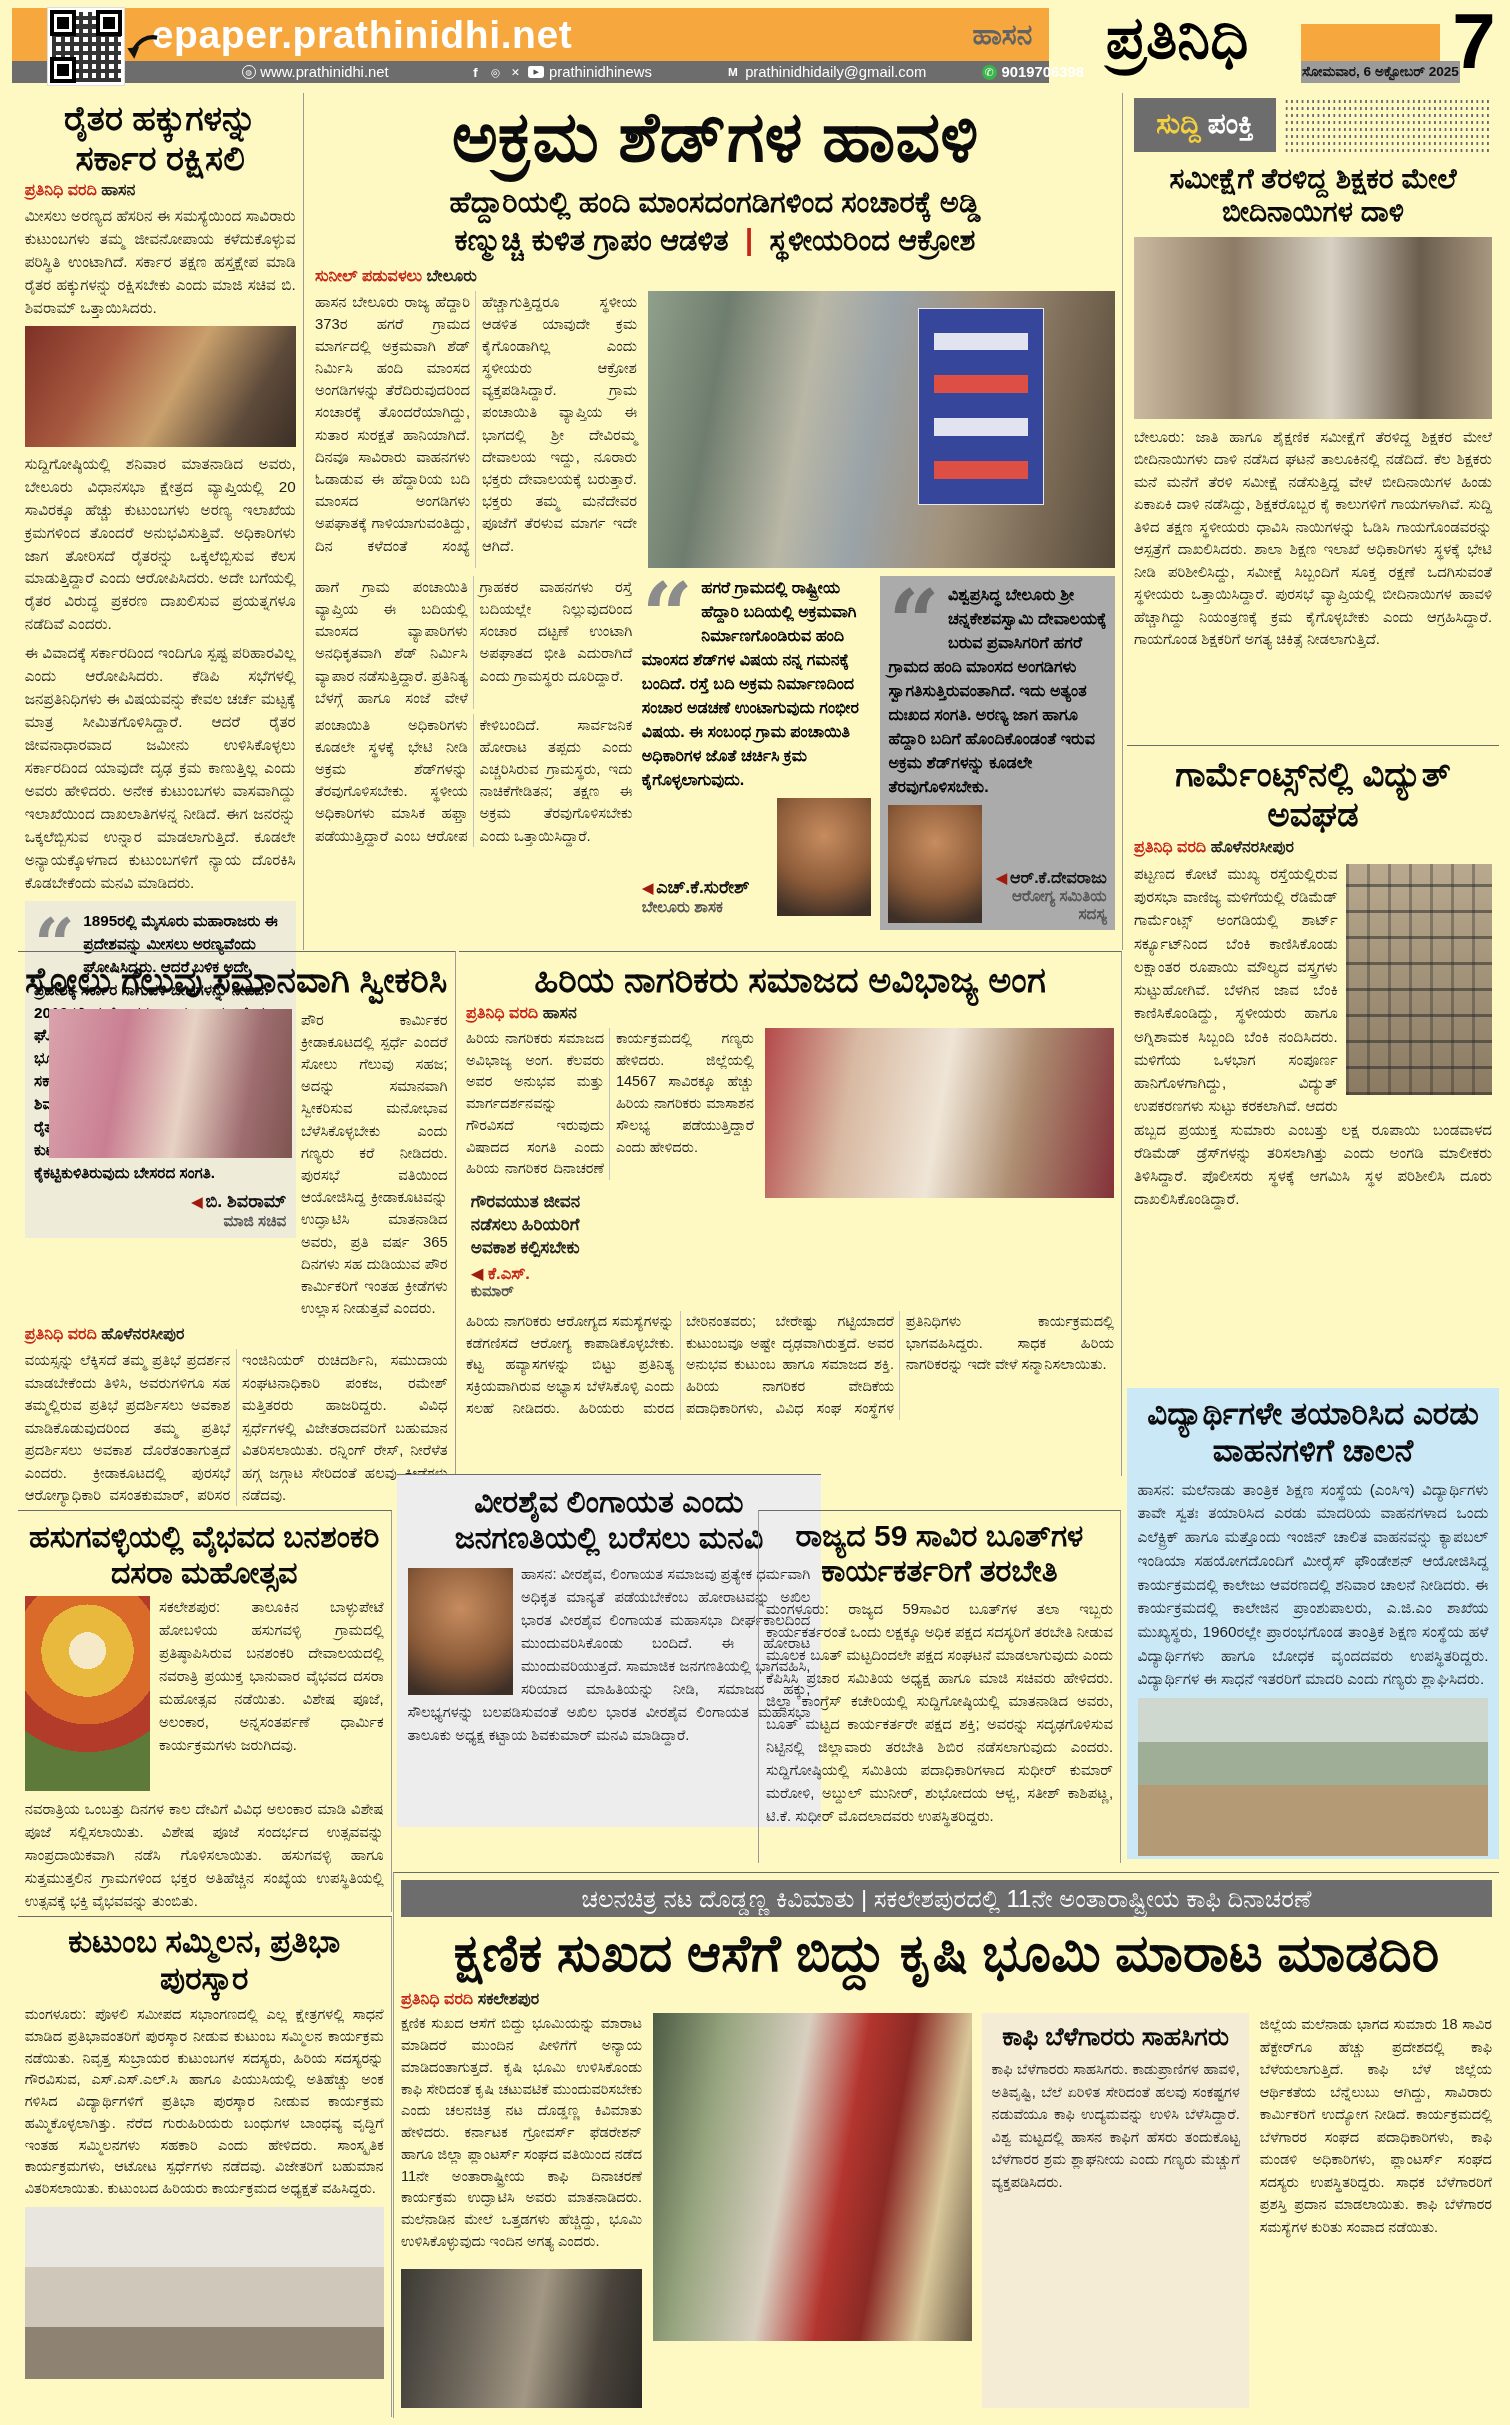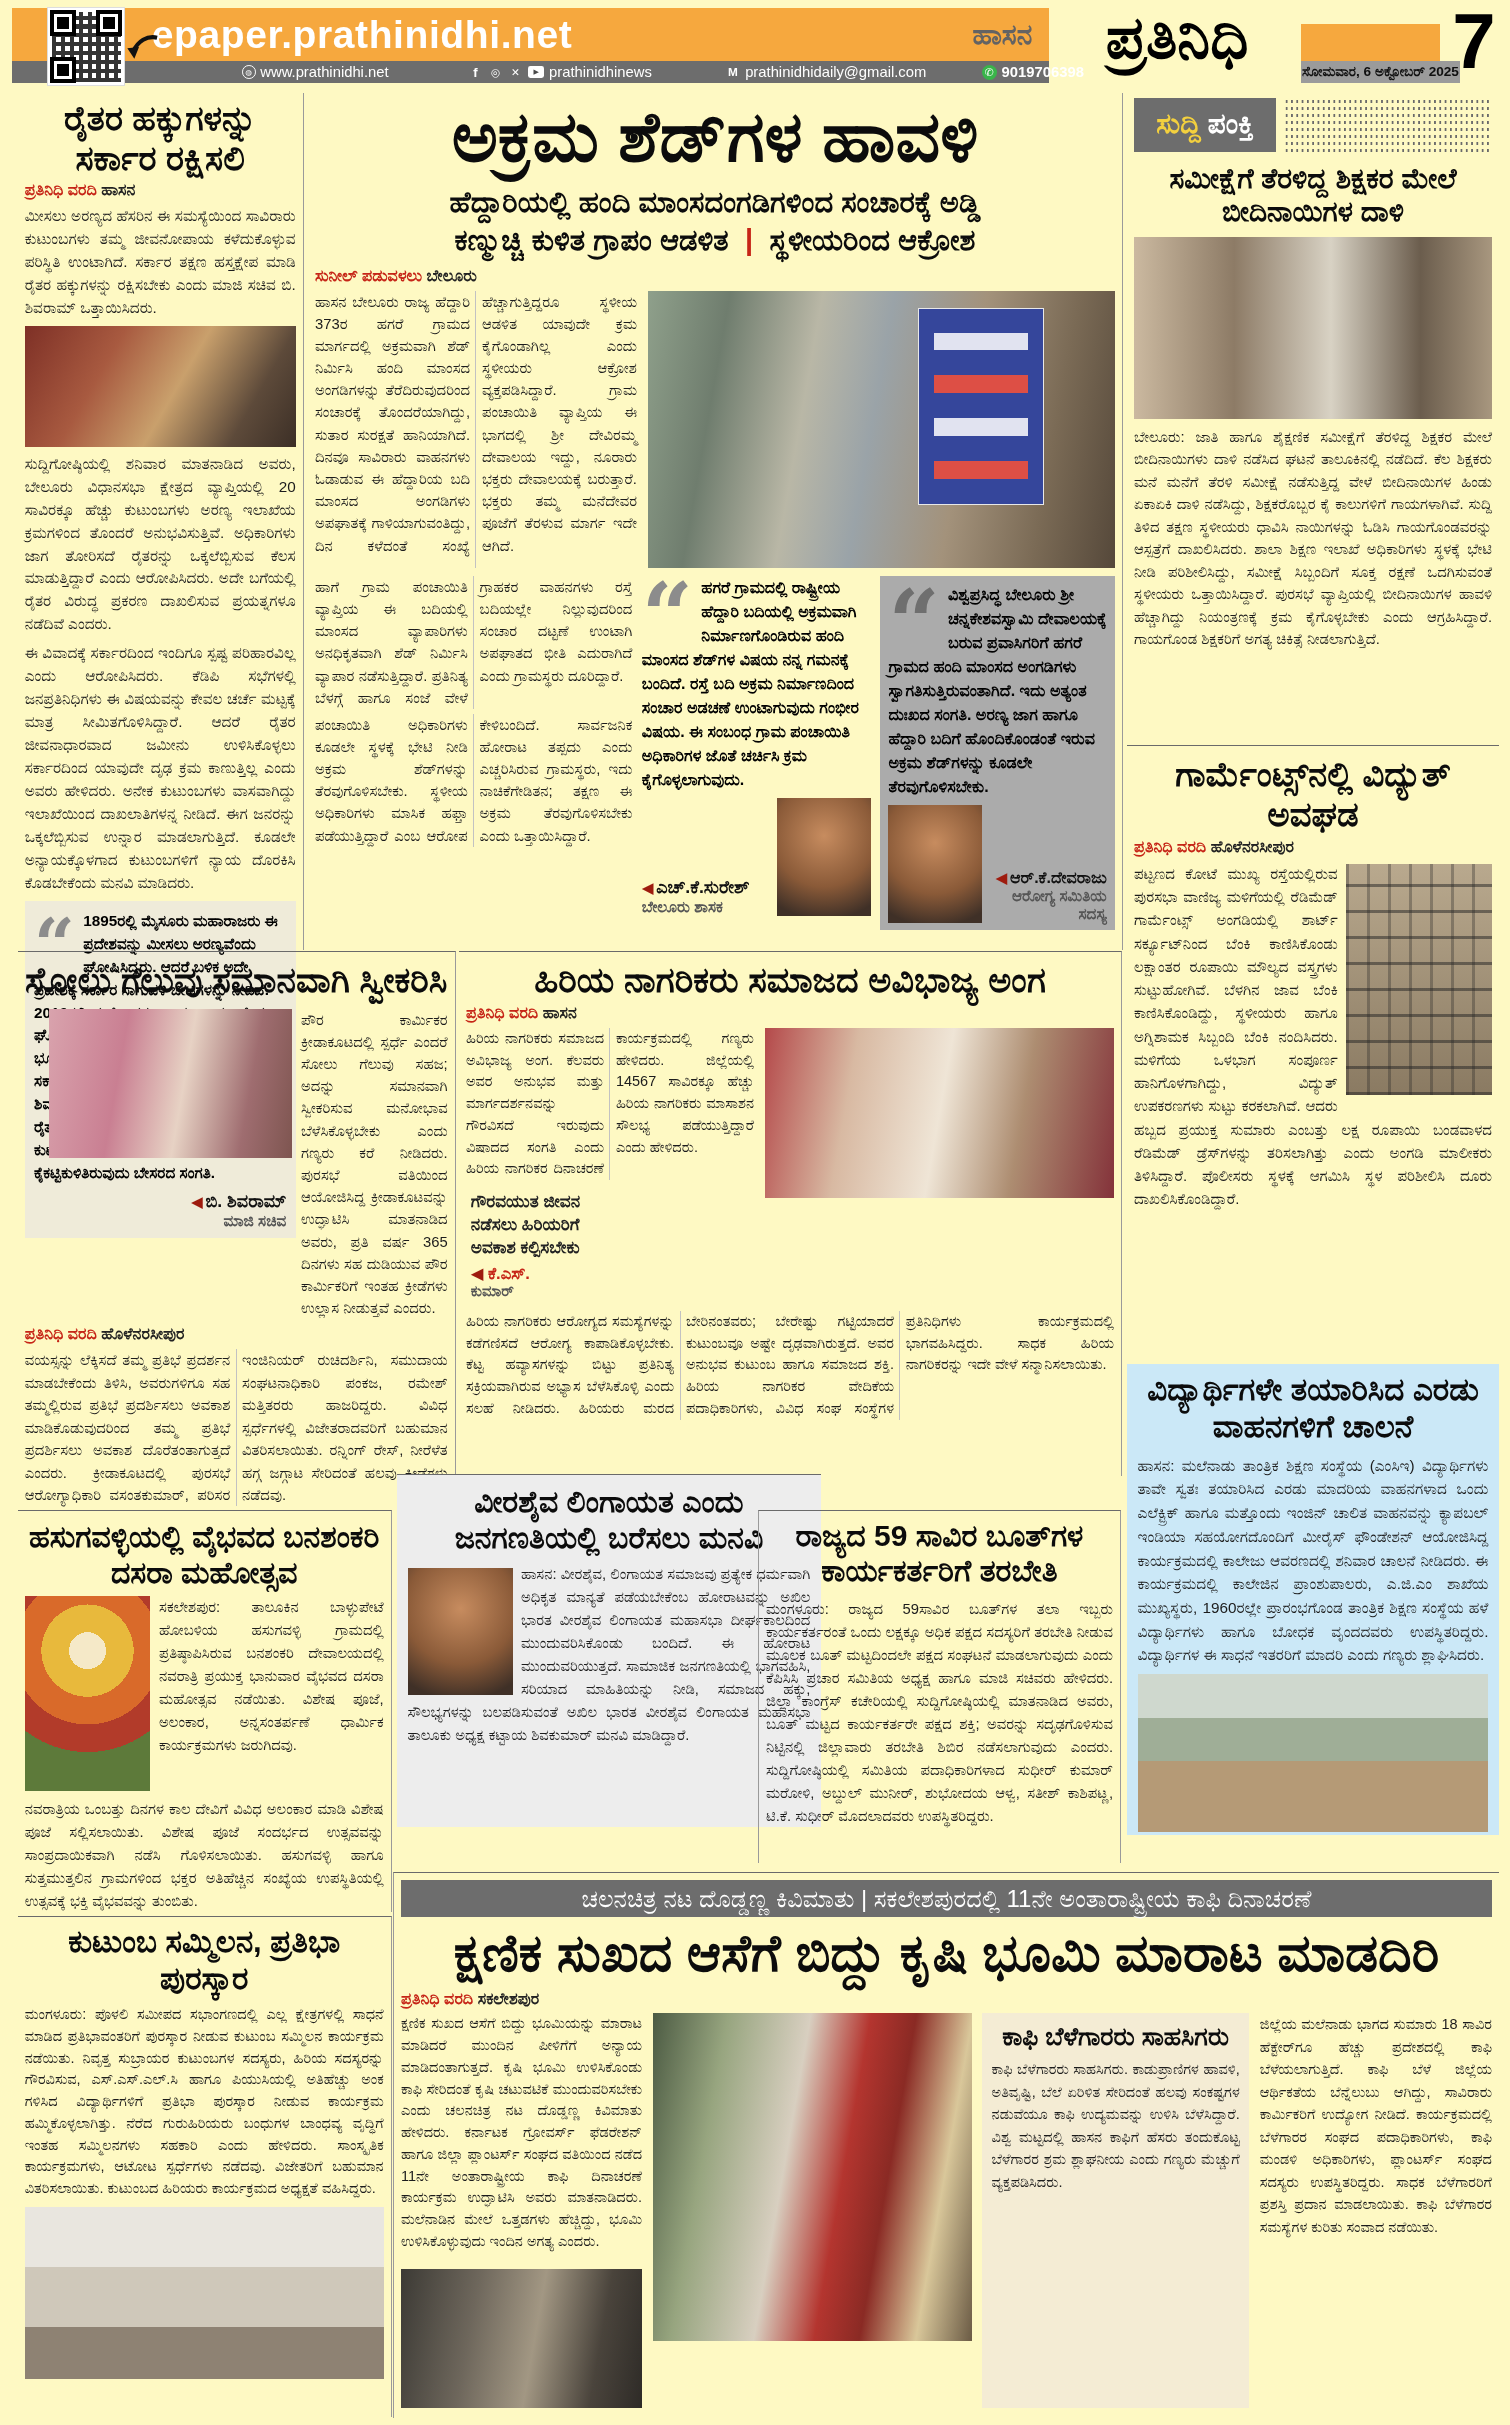--- a/index.html
+++ b/index.html
@@ -46,21 +46,21 @@
   .gquote{background:#ababab;}
   .portrait{width:94px;height:118px;flex:0 0 auto;}
   
   .badge{background:#6d6d6d;display:flex;align-items:center;justify-content:center;gap:7px;font-size:28px;font-weight:bold;}
   .badge .y{color:#f3d03e;}
   .badge .w{color:#fff;}
   .dots{background-image:radial-gradient(#6a6a6a 0.9px, transparent 1.1px);background-size:5.3px 7px;}
   .cols2{column-count:2;column-gap:11.8px;column-rule:0.6px solid #c2c2c2;}
   .cols3{column-count:3;column-gap:11.8px;column-rule:0.6px solid #c2c2c2;}
   .kicker{background:#6d6d6d;color:#fff;font-size:24px;font-weight:normal;display:flex;align-items:center;justify-content:center;}
-  .bluebox{background:#cbe8f7;}
+  .bluebox{background:#cbe8f7;margin-top:24px;}
   .grayart{background:#ededed;}
   .sidebox{background:#f4ecd4;}
   .mini-quote{border:0;padding:2.4px 4.7px;}
   .mini-quote .t{font-weight:bold;font-size:17px;color:#222;line-height:1.35;}
   .mini-quote .n{color:#c62517;font-weight:bold;font-size:16.5px;display:block;margin-top:4.7px;}
   .mini-quote .r{color:#555;font-size:14.8px;font-weight:bold;}
   .grad-podium{background:linear-gradient(120deg,#7e3026 0%,#a85a40 30%,#c9a06c 55%,#5d4a3a 80%,#3c2f26 100%);}
   .grad-road{background:linear-gradient(100deg,#8fa08b 0%,#6f7d6e 16%,#b9b7a6 34%,#9aa3a8 48%,#a3927b 66%,#7a6a55 84%,#55483a 100%);}
   .grad-crowd{background:linear-gradient(90deg,#cbb9a0,#8d7b66 28%,#d8d2c4 55%,#6b5d4d 80%,#a8977f);}
   .grad-build{background:linear-gradient(#b9a98e,#8a7a62);}

